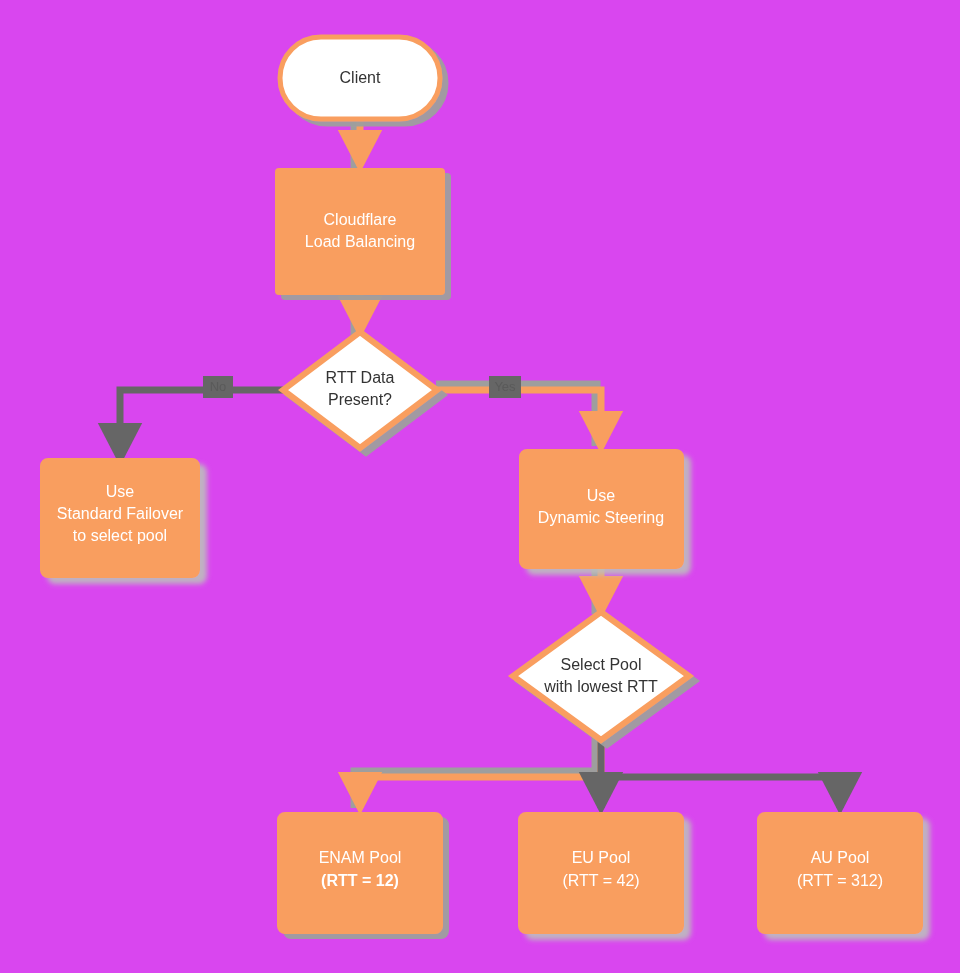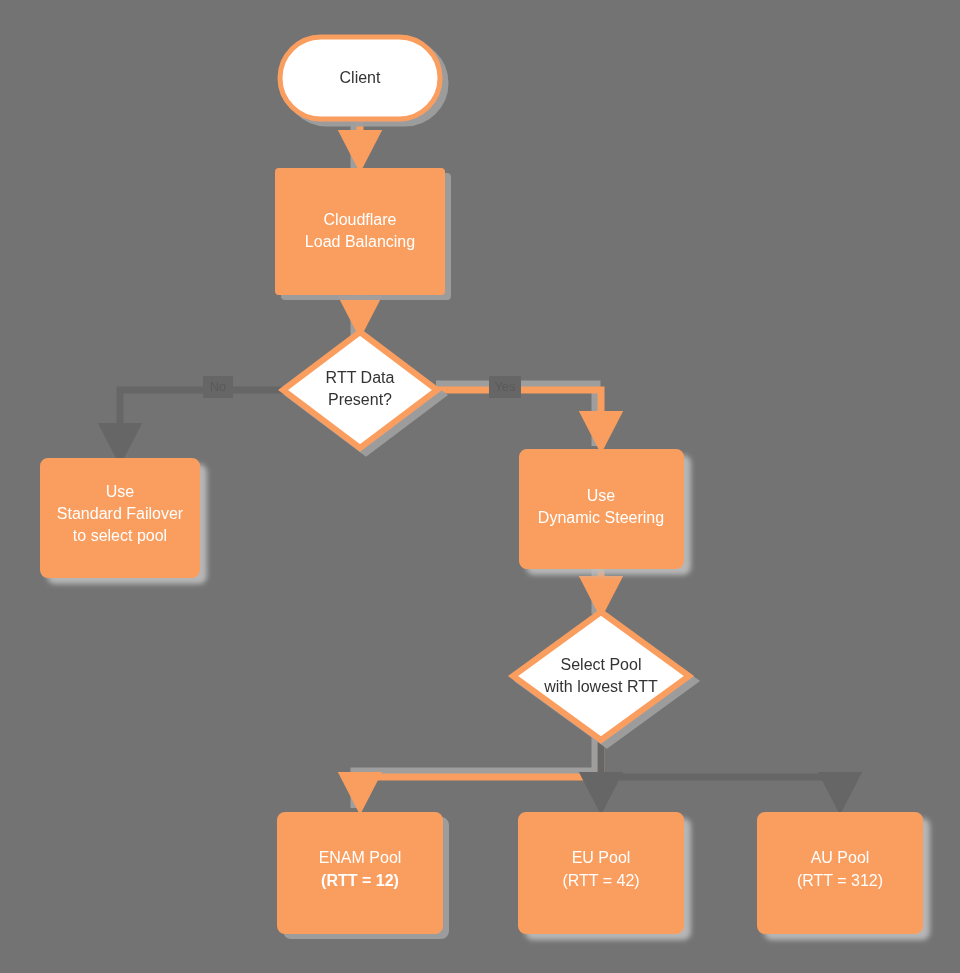--- a/index.html
+++ b/index.html
@@ -10,21 +10,21 @@
   body {
     width: 960px;
     height: 973px;
     font-family: "Liberation Sans", sans-serif;
     overflow: hidden;
   }
   #canvas {
     position: relative;
     width: 960px;
     height: 973px;
-    background: #737373;
+    background: #d946ef;
   }
   svg#flow {
     position: absolute;
     top: 0;
     left: 0;
     width: 960px;
     height: 973px;
   }
   .node-label {
     font-family: "Liberation Sans", sans-serif;

